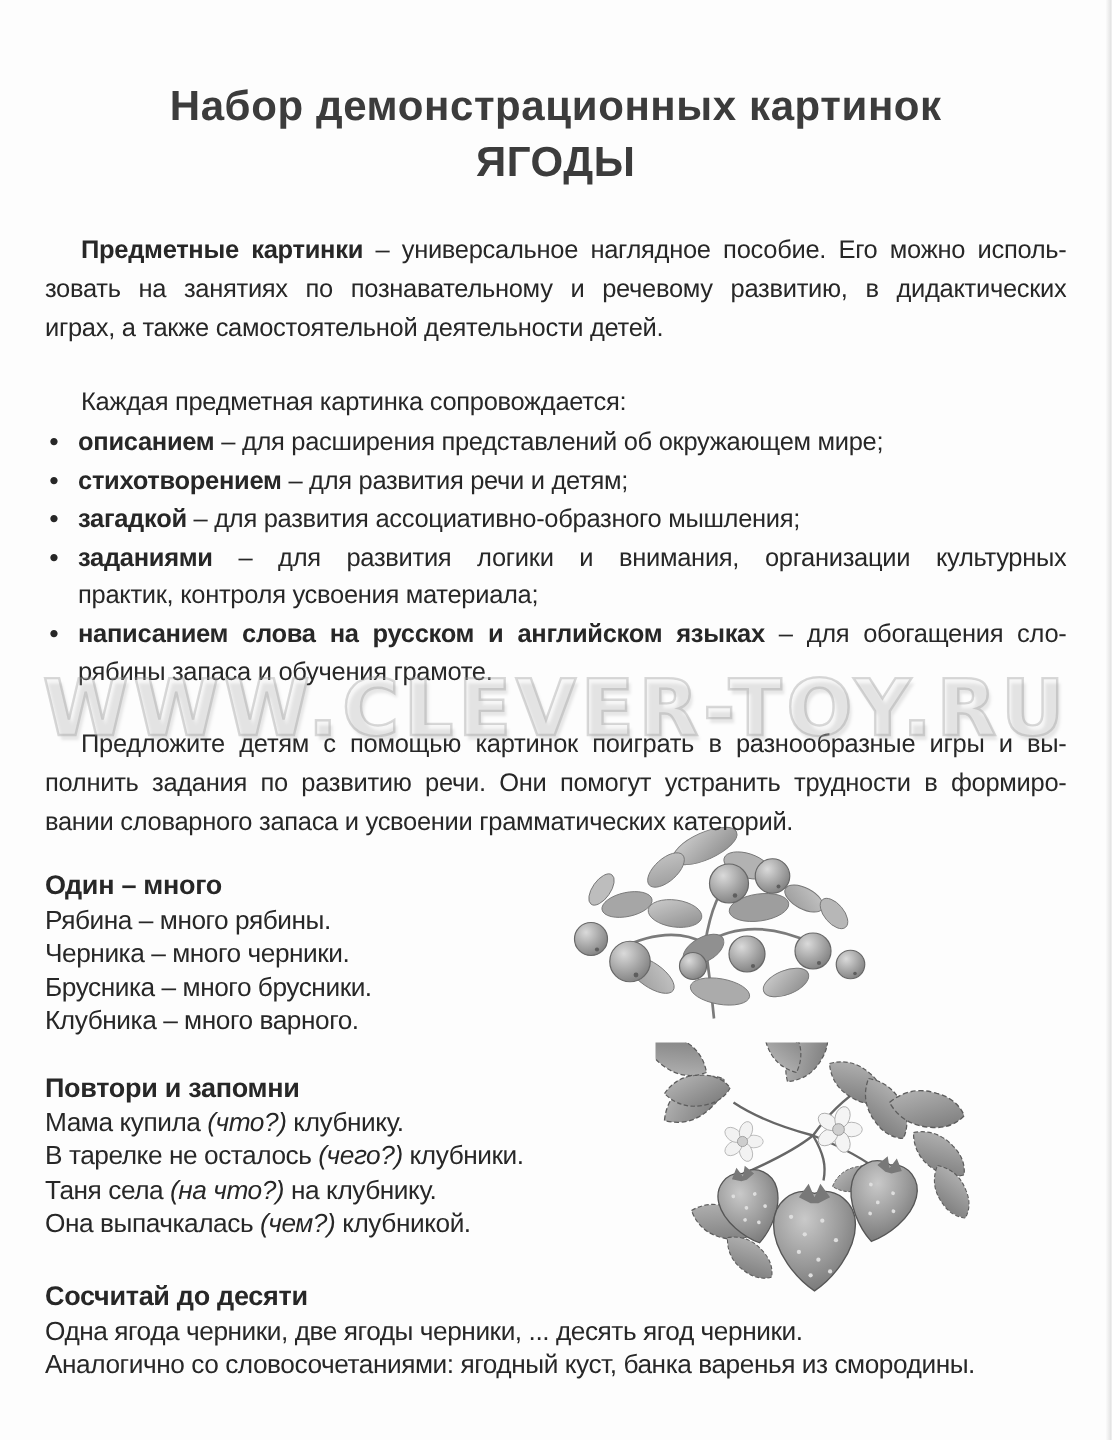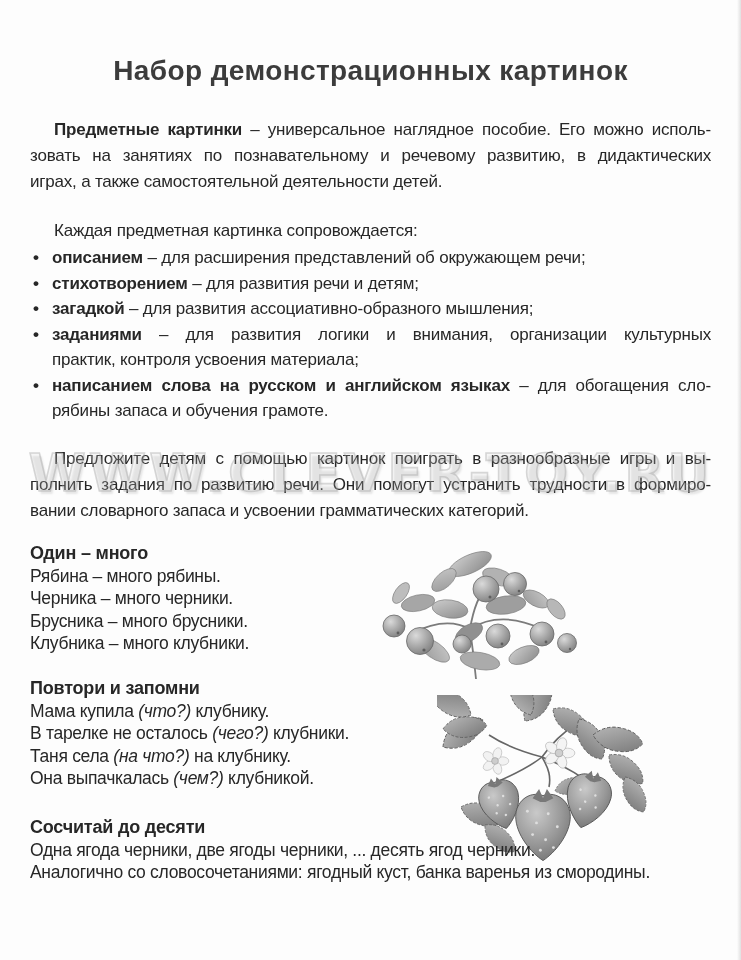--- a/index.html
+++ b/index.html
@@ -54,34 +54,35 @@
 
 <div class="page">
 
   <div class="watermark">WWW.CLEVER-TOY.RU</div>
   <div class="edge-shadow"></div>
 
   <div class="content">
 
     <h1 class="title">
       <span>Набор демонстрационных картинок</span>
+      <span>ЯГОДЫ</span>
     </h1>
 
     <div class="para p1">
       <div class="pline ind"><b>Предметные картинки</b><span> – универсальное наглядное пособие. Его можно исполь-</span></div>
       <div class="pline">зовать на занятиях по познавательному и речевому развитию, в дидактических</div>
       <div class="plast">играх, а также самостоятельной деятельности детей.</div>
     </div>
 
     <p class="para pintro">Каждая предметная картинка сопровождается:</p>
 
     <ul class="bullets">
       <li>
         <span class="blt">•</span>
-        <span class="btxt plast"><b>описанием</b><span> – для расширения представлений об окружающем речи;</span></span>
+        <span class="btxt plast"><b>описанием</b><span> – для расширения представлений об окружающем мире;</span></span>
       </li>
       <li>
         <span class="blt">•</span>
         <span class="btxt plast"><b>стихотворением</b><span> – для развития речи и детям;</span></span>
       </li>
       <li>
         <span class="blt">•</span>
         <span class="btxt plast"><b>загадкой</b><span> – для развития ассоциативно-образного мышления;</span></span>
       </li>
       <li>
@@ -104,21 +105,21 @@
       <div class="pline ind">Предложите детям с помощью картинок поиграть в разнообразные игры и вы-</div>
       <div class="pline">полнить задания по развитию речи. Они помогут устранить трудности в формиро-</div>
       <div class="plast">вании словарного запаса и усвоении грамматических категорий.</div>
     </div>
 
     <div class="sec sec1">
       <h2>Один – много</h2>
       <p class="ln">Рябина – много рябины.</p>
       <p class="ln">Черника – много черники.</p>
       <p class="ln">Брусника – много брусники.</p>
-      <p class="ln">Клубника – много клубники.</p>
+      <p class="ln">Клубника – много варного.</p>
     </div>
 
     <div class="sec sec2">
       <h2>Повтори и запомни</h2>
       <p class="ln"><span>Мама купила </span><span class="q">(что?)</span><span> клубнику.</span></p>
       <p class="ln"><span>В тарелке не осталось </span><span class="q">(чего?)</span><span> клубники.</span></p>
       <p class="ln"><span>Таня села </span><span class="q">(на что?)</span><span> на клубнику.</span></p>
       <p class="ln"><span>Она выпачкалась </span><span class="q">(чем?)</span><span> клубникой.</span></p>
     </div>
 

